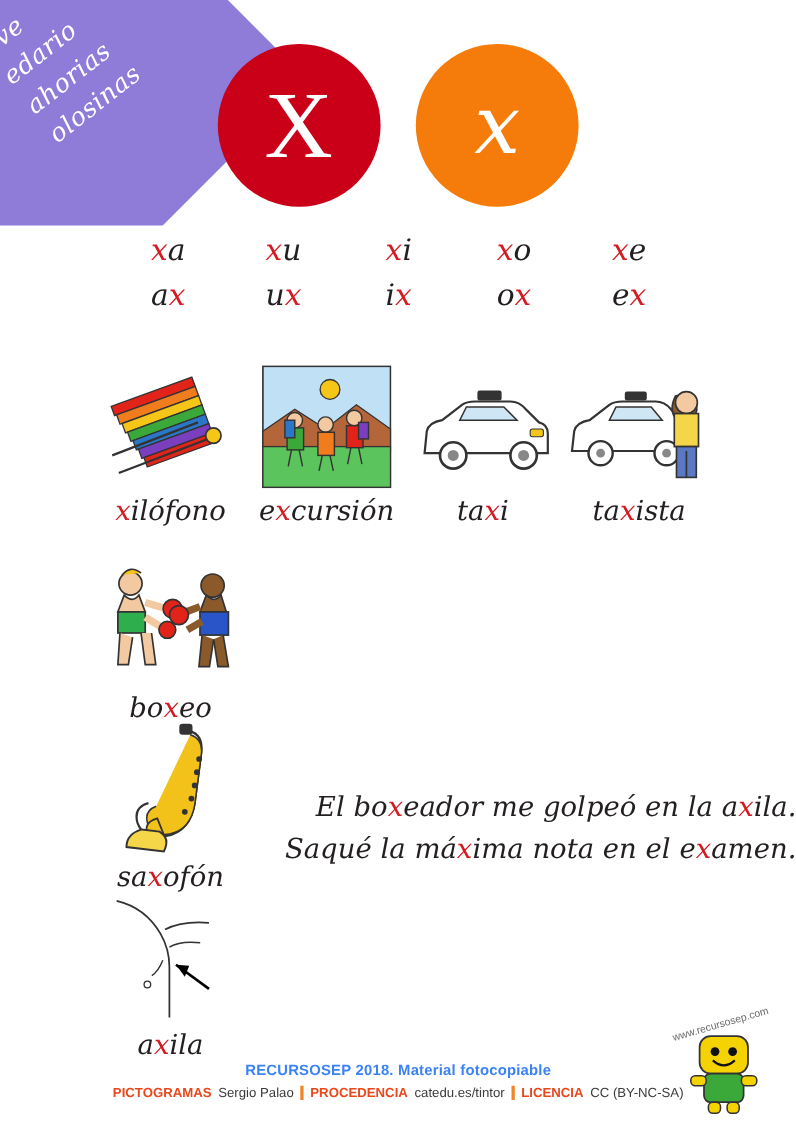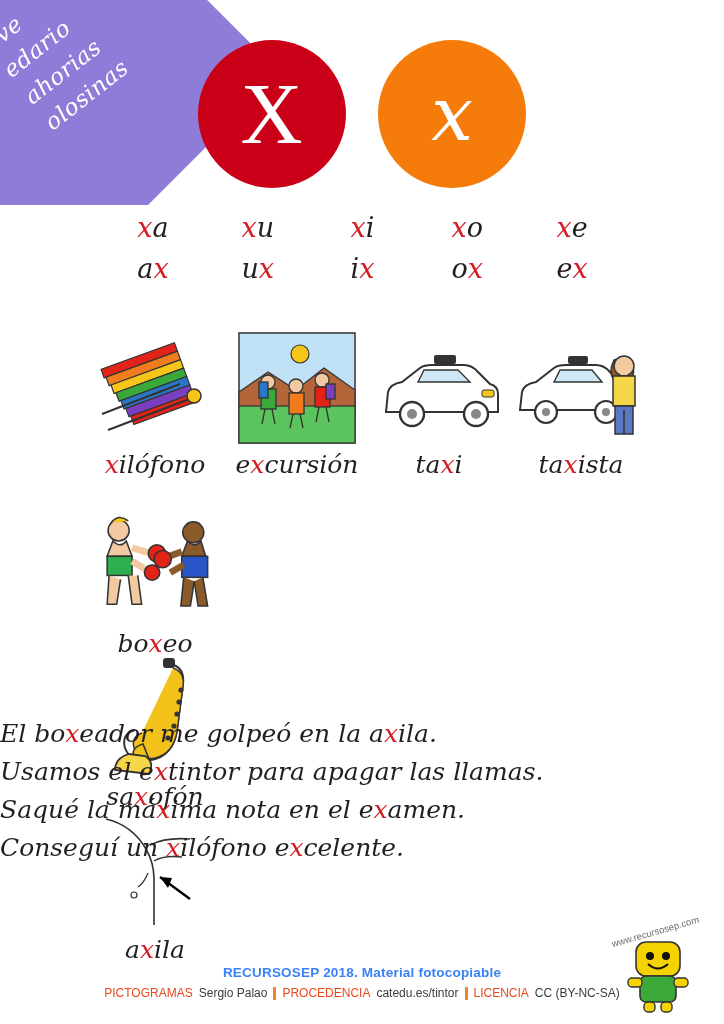--- a/index.html
+++ b/index.html
@@ -137,21 +137,21 @@
     font-size: 25px;
     white-space: nowrap;
   }
   .word i { color: #d31b22; font-style: italic; }
 
   
   .sentences {
     position: absolute;
     top: 715px;
     left: 0; right: 0;
-    text-align: left;
+    text-align: right;
   }
   .sentence {
     font-family: "DejaVu Serif", serif;
     font-style: italic;
     font-size: 25px;
     line-height: 1.52;
     color: #231f20;
   }
   .sentence i { color: #d31b22; font-style: italic; }
 
@@ -171,21 +171,21 @@
   }
   .footer-line2 {
     margin-top: 6px;
     font-size: 12px;
     color: #3b3b3b;
     display: flex;
     align-items: center;
     justify-content: center;
     gap: 6px;
   }
-  .footer-line2 .lbl { color: #e8481c; font-weight: normal; }
+  .footer-line2 .lbl { color: #e8481c; font-weight: bold; }
   .footer-line2 .bar {
     display: inline-block;
     width: 3px; height: 13px;
     background: #f0862a;
   }
   .logo {
     position: absolute;
     right: 14px;
     bottom: 10px;
     width: 108px;
@@ -390,23 +390,21 @@
         <path d="M72 68 l12 1 l-4 10 Z" fill="#000"></path>
       </svg>
     </div>
     <div class="word">a<i>x</i>ila</div>
   </div>
 
 </div>
 
 <div class="sentences">
   <div class="sentence">El bo<i>x</i>eador me golpeó en la a<i>x</i>ila.</div>
-  <div class="sentence">Usamos el e<i>x</i>tintor para apagar las llamas.</div>
   <div class="sentence">Saqué la má<i>x</i>ima nota en el e<i>x</i>amen.</div>
-  <div class="sentence">Conseguí un <i>x</i>ilófono e<i>x</i>celente.</div>
 </div>
 
 <div class="footer">
   <div class="footer-line1">RECURSOSEP 2018. Material fotocopiable</div>
   <div class="footer-line2">
     <span class="lbl">PICTOGRAMAS</span>
     <span>Sergio Palao</span>
     <span class="bar"></span>
     <span class="lbl">PROCEDENCIA</span>
     <span>catedu.es/tintor</span>

